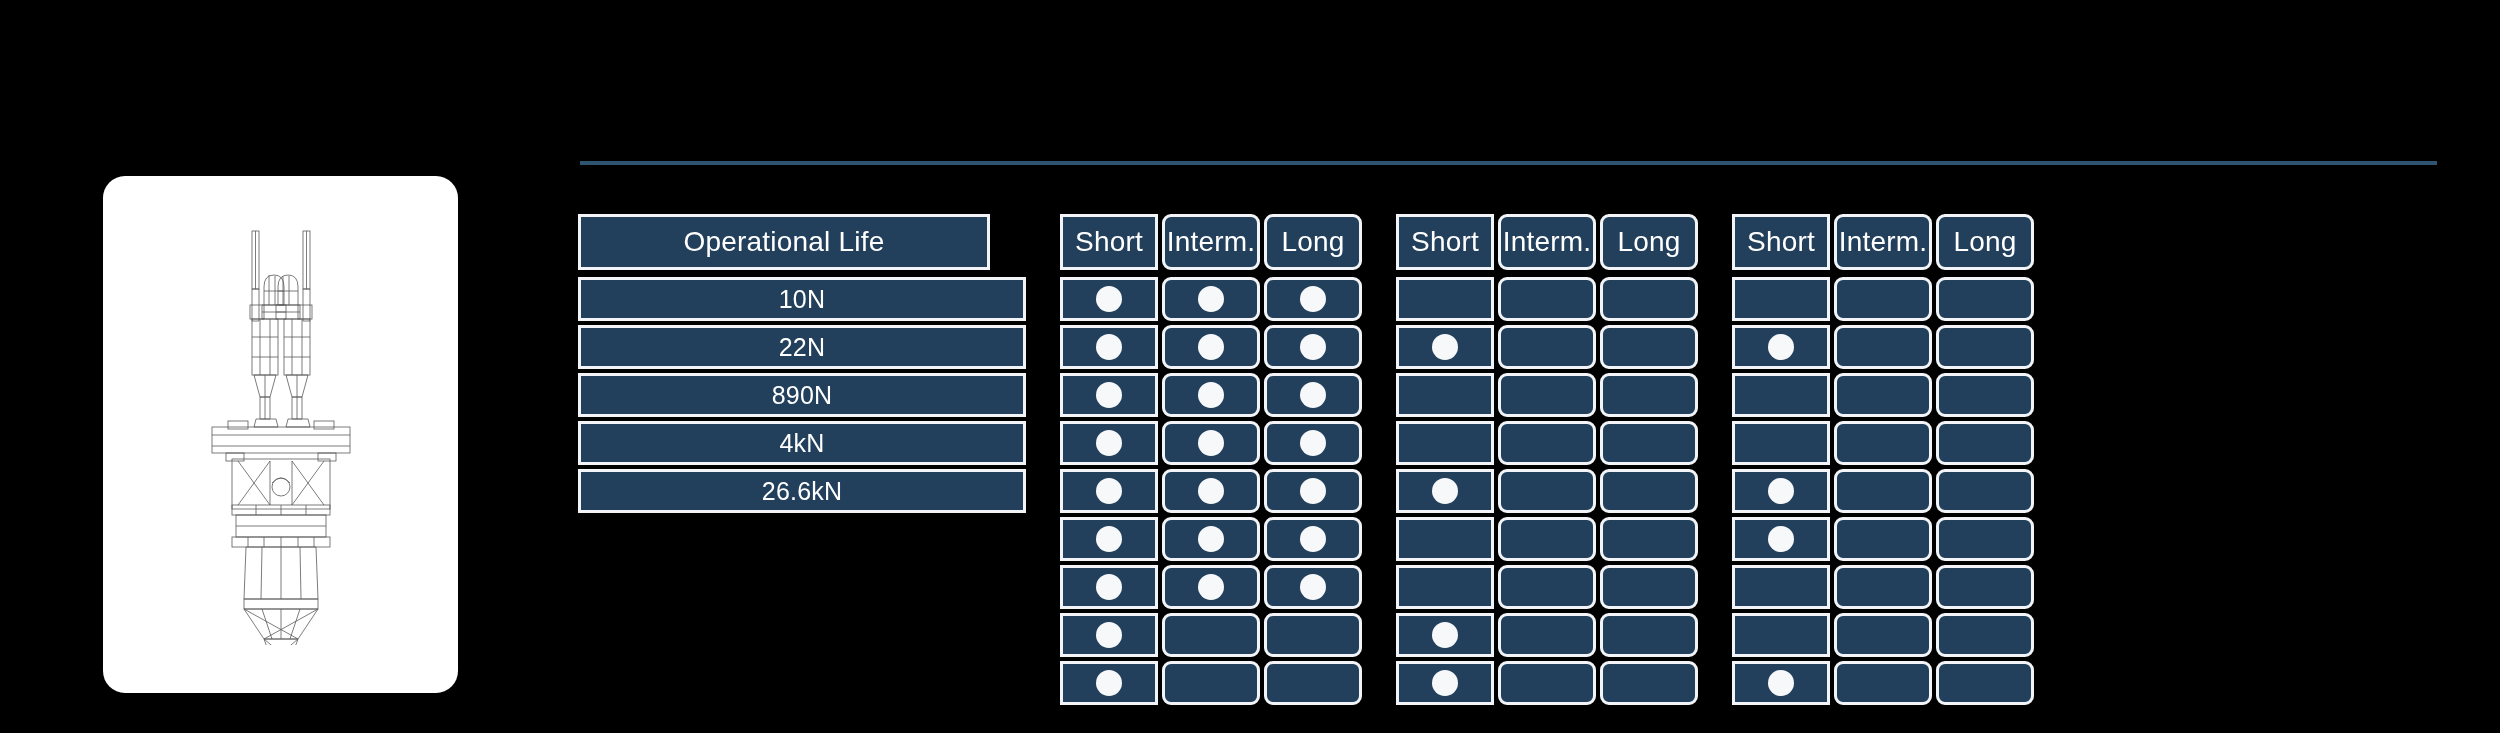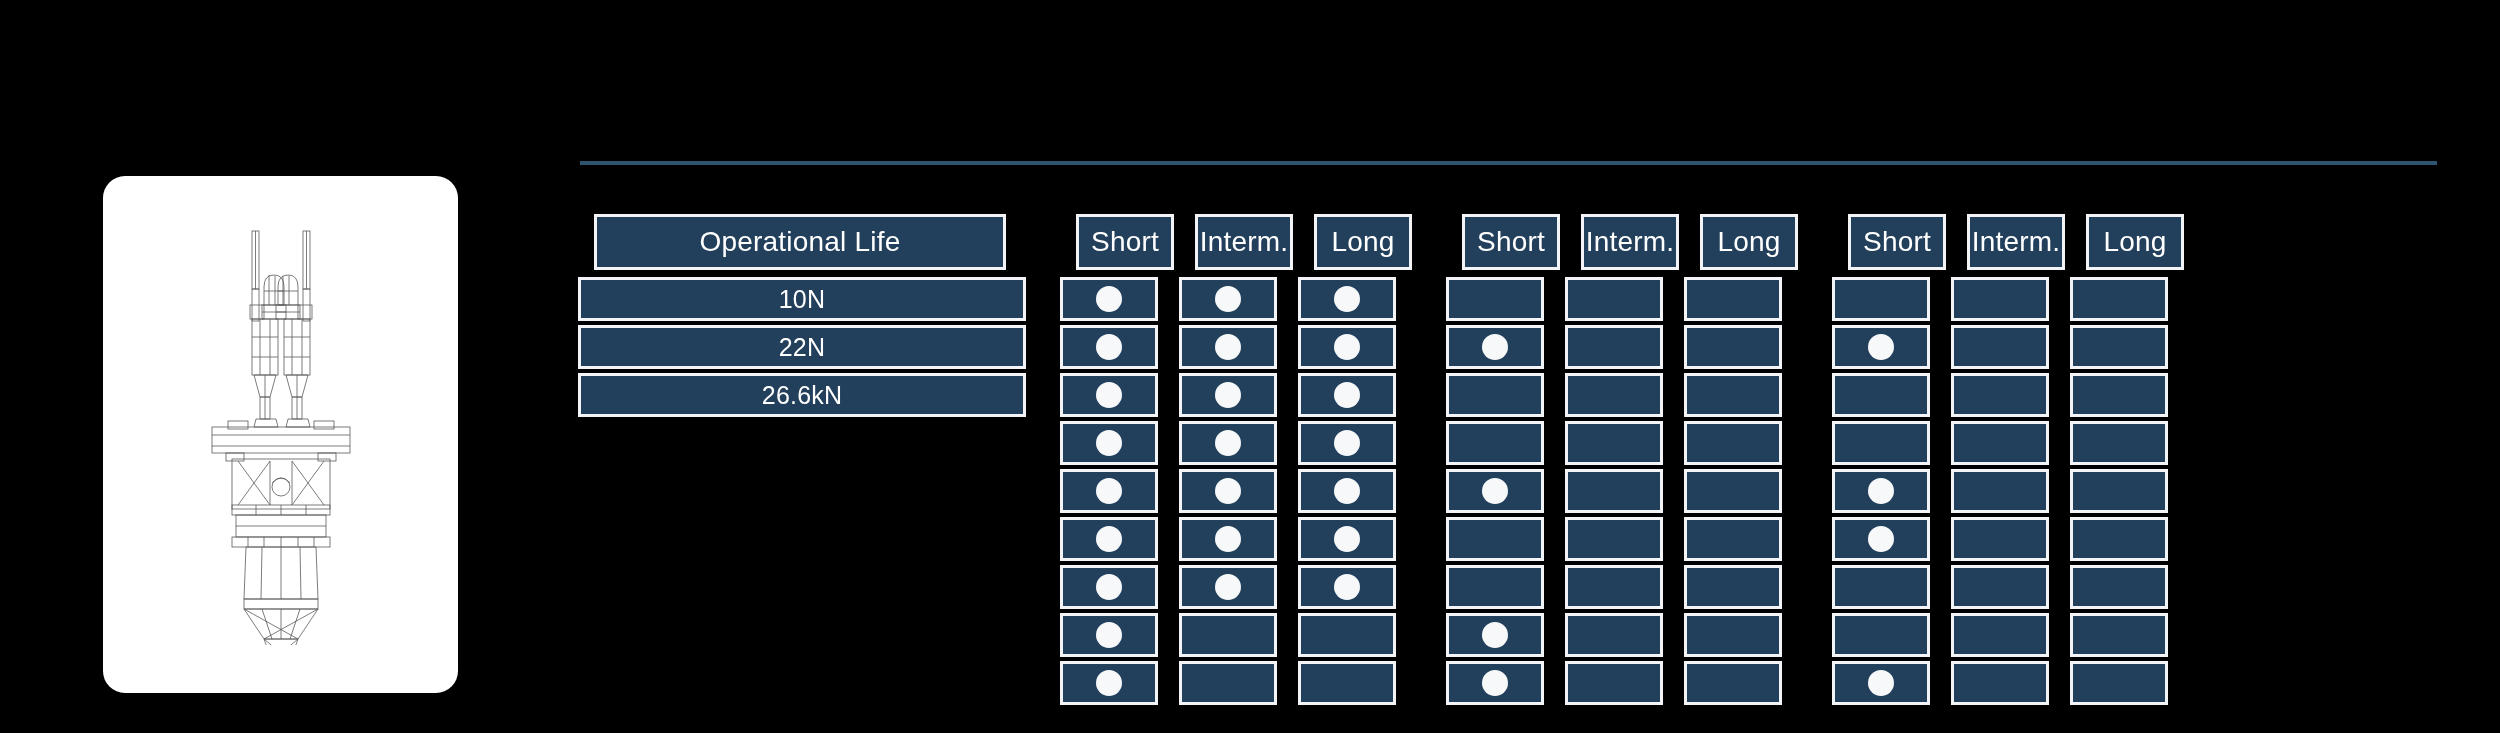--- a/index.html
+++ b/index.html
@@ -37,23 +37,23 @@
     background:#22405c;
     border:3px solid #f2f4f7;
     box-sizing:border-box;
     height:44px;
     display:flex; align-items:center; justify-content:center;
     color:#ffffff;
     font-size:25px;
     letter-spacing:.2px;
     white-space:nowrap;
   }
-  .cell + .cell{margin-left:21px;}
-
-  .head-cell{height:56px; font-size:28px;margin-left:16px;}
+  .cell + .cell{margin-left:4px;border-radius:9px;}
+
+  .head-cell{height:56px; font-size:28px;}
   .label-head{width:412px;}
   .label-cell{width:448px;}
   .opt-head{width:96px;}
   .opt-cell{width:96px;}
 
   
   .g1 .opt-head, .g1 .opt-cell{width:98px;}
   .g2 .opt-head, .g2 .opt-cell{width:98px;}
   .g3 .opt-head, .g3 .opt-cell{width:98px;}
 
@@ -186,20 +186,26 @@
       <div class="cell head-cell label-head">Operational Life</div>
     </div>
     <div class="body-block">
       <div class="body-row">
         <div class="cell label-cell">10N</div>
       </div>
       <div class="body-row">
         <div class="cell label-cell">22N</div>
       </div>
       <div class="body-row">
+        <div class="cell label-cell">890N</div>
+      </div>
+      <div class="body-row">
+        <div class="cell label-cell">4kN</div>
+      </div>
+      <div class="body-row">
         <div class="cell label-cell">26.6kN</div>
       </div>
     </div>
   </div>
 
   <div class="group g1">
     <div class="head-row">
       <div class="cell head-cell opt-head">Short</div>
       <div class="cell head-cell opt-head">Interm.</div>
       <div class="cell head-cell opt-head">Long</div>

